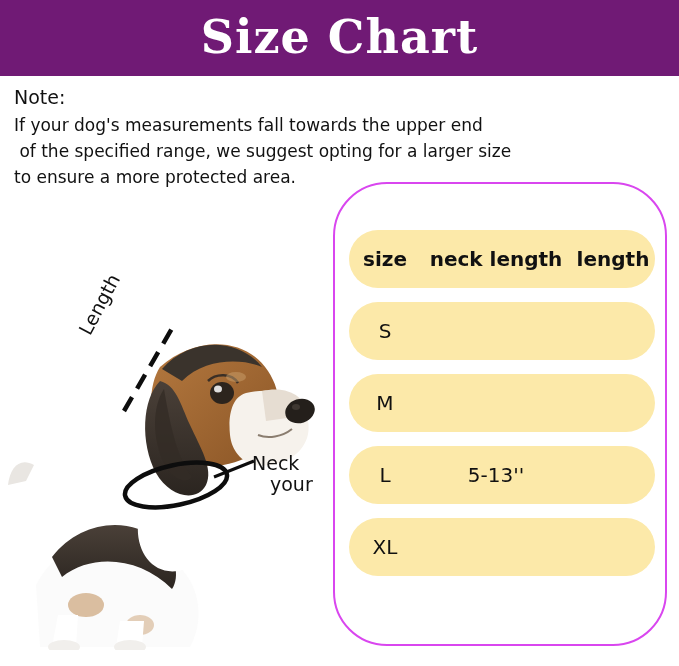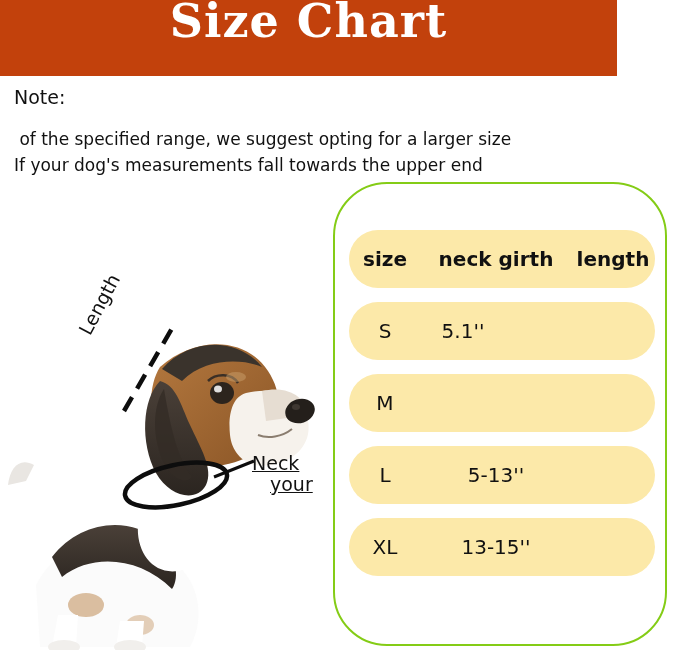--- a/index.html
+++ b/index.html
@@ -12,25 +12,25 @@
     height: 666px;
     font-family: "DejaVu Sans", sans-serif;
     overflow: hidden;
     position: relative;
   }
 
   
   .header {
     position: absolute;
     top: 0; left: 0;
-    width: 617px;
+    width: 679px;
     height: 76px;
-    background: #c2410c;
+    background: #701a75;
     display: flex;
-    align-items: flex-start;
+    align-items: center;
     justify-content: center;
   }
   .header-title {
     color: #ffffff;
     font-family: "DejaVu Serif", serif;
     font-weight: bold;
     font-size: 46px;
     letter-spacing: 1px;
     line-height: 1;
     margin-top: -2px;
@@ -40,21 +40,21 @@
   .note {
     position: absolute;
     top: 84px;
     left: 14px;
     width: 520px;
     color: #111111;
   }
   .note-title {
     font-size: 19px;
     line-height: 26px;
-    margin-bottom: 16px;
+    margin-bottom: 2px;
   }
   .note-line {
     font-size: 17px;
     line-height: 26px;
     white-space: pre;
   }
 
   
   .photo {
     position: absolute;
@@ -76,31 +76,31 @@
     white-space: nowrap;
   }
   .label-neck {
     position: absolute;
     left: 252px;
     top: 268px;
     font-size: 19px;
     color: #111;
     line-height: 21px;
   }
-  .label-neck span { display: block; text-decoration: underline; }
+  .label-neck span { display: block; }
   .label-neck .l2 { margin-left: 18px; }
 
   
   .table-card {
     position: absolute;
     left: 333px;
     top: 182px;
     width: 334px;
     height: 464px;
-    border: 2px solid #84cc16;
+    border: 2px solid #d946ef;
     border-radius: 54px;
     box-sizing: border-box;
     background: #ffffff;
   }
   .table-inner {
     position: absolute;
     left: 14px;
     top: 46px;
     width: 306px;
   }
@@ -131,22 +131,23 @@
 </style>
 </head>
 <body>
 
 <div class="header">
   <div class="header-title">Size Chart</div>
 </div>
 
 <div class="note">
   <div class="note-title">Note:</div>
+  <div class="note-line">If your dog's measurements fall towards the upper end</div>
   <div class="note-line"> of the specified range, we suggest opting for a larger size</div>
-  <div class="note-line">If your dog's measurements fall towards the upper end</div>
+  <div class="note-line">to ensure a more protected area.</div>
 </div>
 
 <div class="photo">
   <svg class="dog-svg" width="330" height="465" viewBox="0 0 330 465">
     <defs>
       <linearGradient id="furBrown" x1="0" y1="0" x2="1" y2="1">
         <stop offset="0%" stop-color="#b5793f"></stop>
         <stop offset="100%" stop-color="#8a5526"></stop>
       </linearGradient>
       <linearGradient id="furDark" x1="0" y1="0" x2="0" y2="1">
@@ -205,37 +206,35 @@
     <span class="l1">Neck</span>
     <span class="l2">your</span>
   </div>
 </div>
 
 <div class="table-card">
   <div class="table-inner">
 
     <div class="row header-row">
       <div class="cell c-size">size</div>
-      <div class="cell c-neck">neck girth</div>
+      <div class="cell c-neck">neck length</div>
       <div class="cell c-length">length</div>
     </div>
 
     <div class="row data-row">
       <div class="cell c-size">S</div>
-      <div class="cell c-length">5.1''</div>
     </div>
 
     <div class="row data-row">
       <div class="cell c-size">M</div>
     </div>
 
     <div class="row data-row">
       <div class="cell c-size">L</div>
       <div class="cell c-neck">5-13''</div>
     </div>
 
     <div class="row data-row">
       <div class="cell c-size">XL</div>
-      <div class="cell c-neck">13-15''</div>
     </div>
 
   </div>
 </div>
 
 </body></html>

